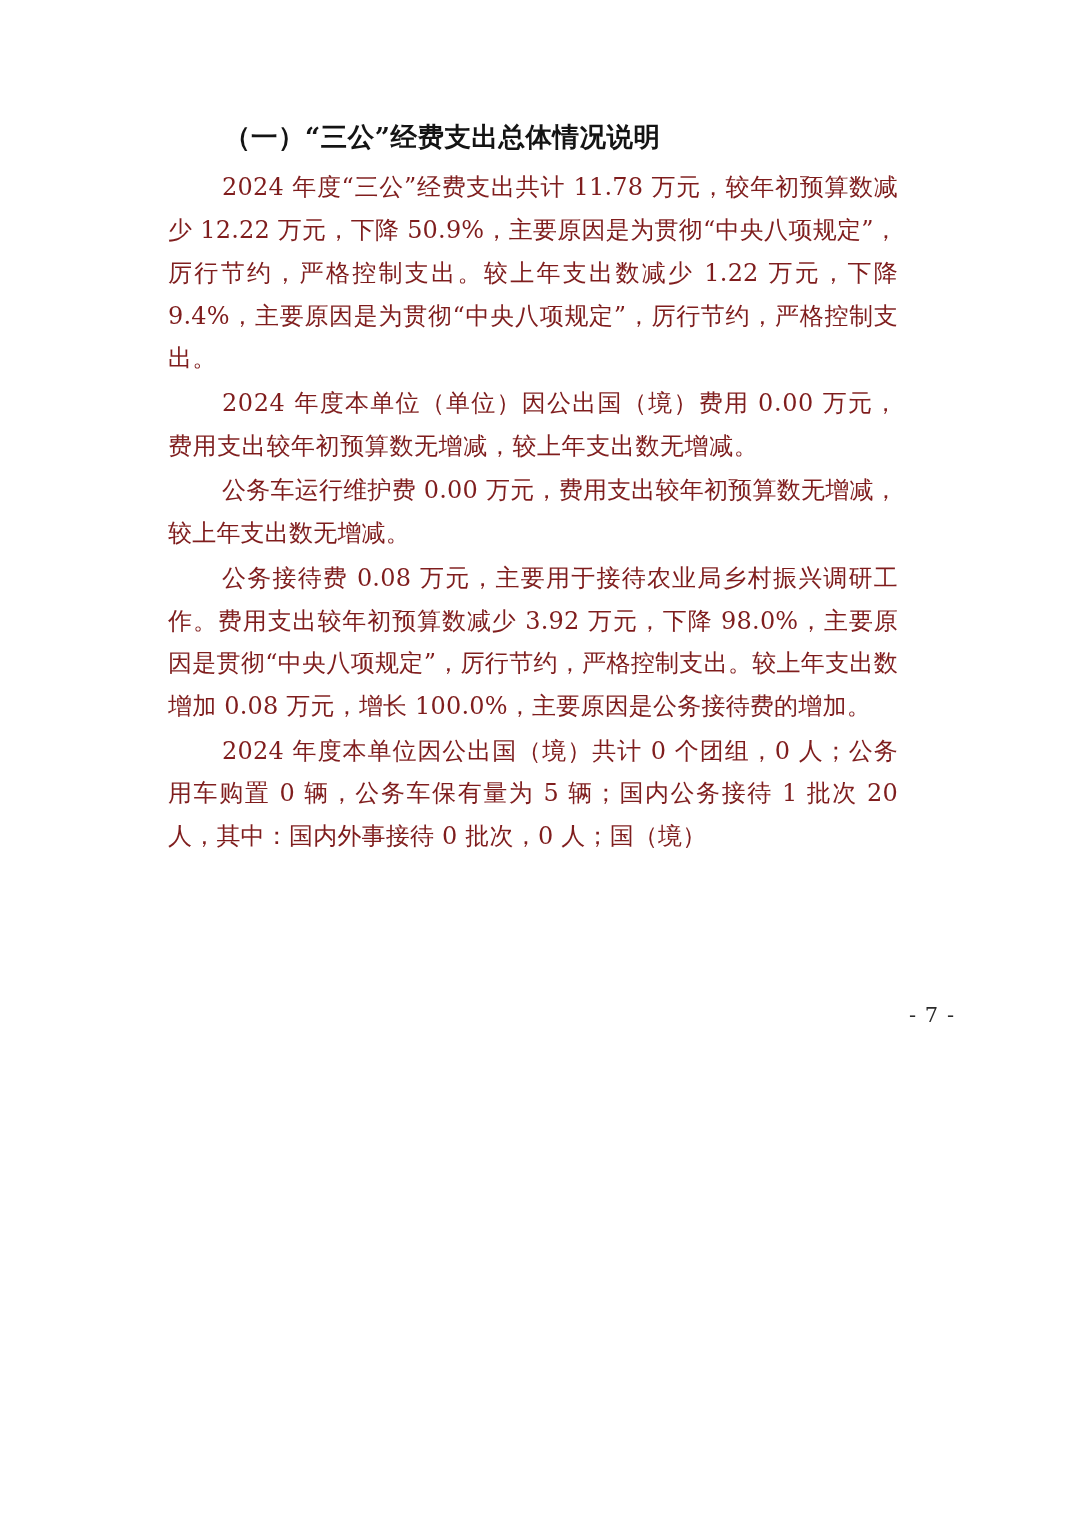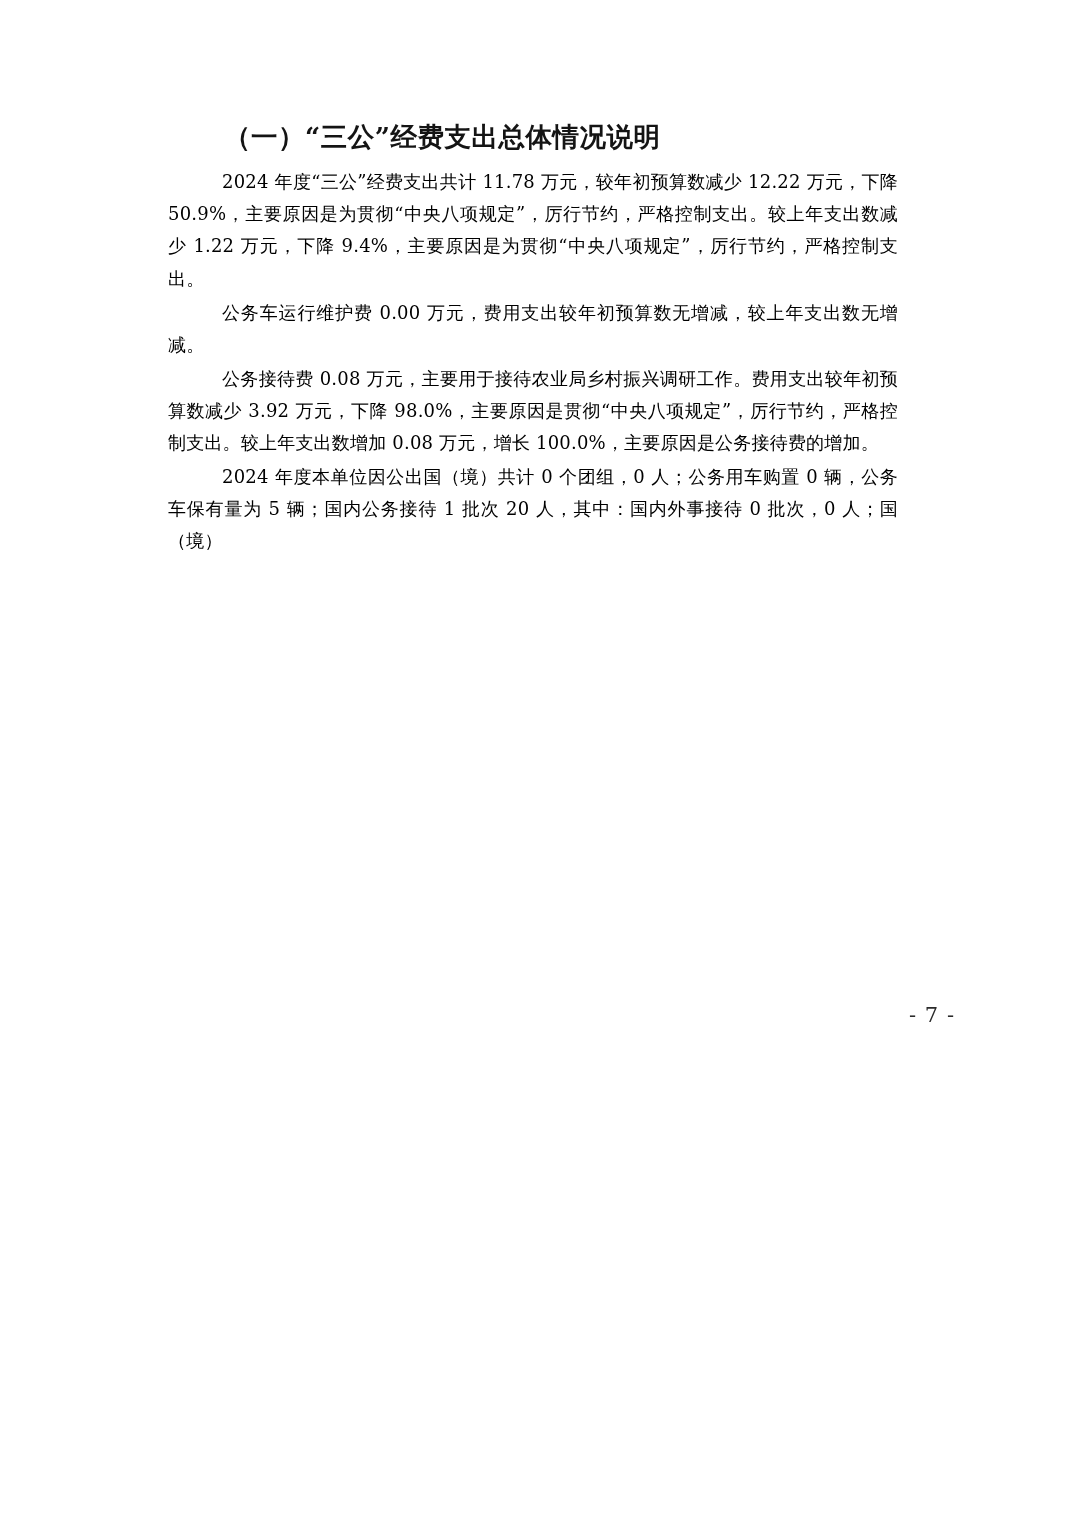--- a/index.html
+++ b/index.html
@@ -30,28 +30,28 @@
     font-family: "DejaVu Serif", "Liberation Serif", serif;
     font-weight: bold;
     font-size: 26.5px;
     line-height: 1.45;
     letter-spacing: 0.5px;
     text-indent: 56px;
     margin: 0 0 10px 0;
     color: #141414;
   }
   .para {
-    font-size: 18px;
+    font-size: 24px;
     line-height: 1.78;
     text-indent: 54px;
     margin: 0 12px 2px 0;
     text-align: justify;
     text-justify: inter-ideograph;
     letter-spacing: 0.2px;
-    color: #000000;
+    color: #7f1d1d;
   }
   .para.wide {
     letter-spacing: 0.6px;
   }
   .heading.mt {
     margin-top: 14px;
   }
   .page-number {
     position: absolute;
     right: 120px;
@@ -64,20 +64,21 @@
 </style>
 </head>
 <body>
 
 <div class="page">
   <div class="content">
 
     <h2 class="heading">（一）“三公”经费支出总体情况说明</h2>
     <p class="para">2024 年度“三公”经费支出共计 11.78 万元，较年初预算数减少 12.22 万元，下降 50.9%，主要原因是为贯彻“中央八项规定”，厉行节约，严格控制支出。较上年支出数减少 1.22 万元，下降 9.4%，主要原因是为贯彻“中央八项规定”，厉行节约，严格控制支出。</p>
 
+    <p class="para wide">2024 年度本单位（单位）因公出国（境）费用 0.00 万元，费用支出较年初预算数无增减，较上年支出数无增减。</p>
     <p class="para">公务车运行维护费 0.00 万元，费用支出较年初预算数无增减，较上年支出数无增减。</p>
     <p class="para">公务接待费 0.08 万元，主要用于接待农业局乡村振兴调研工作。费用支出较年初预算数减少 3.92 万元，下降 98.0%，主要原因是贯彻“中央八项规定”，厉行节约，严格控制支出。较上年支出数增加 0.08 万元，增长 100.0%，主要原因是公务接待费的增加。</p>
 
     <p class="para">2024 年度本单位因公出国（境）共计 0 个团组，0 人；公务用车购置 0 辆，公务车保有量为 5 辆；国内公务接待 1 批次 20 人，其中：国内外事接待 0 批次，0 人；国（境）</p>
 
   </div>
 
   <div class="page-number">- 7 -</div>
 </div>
 

